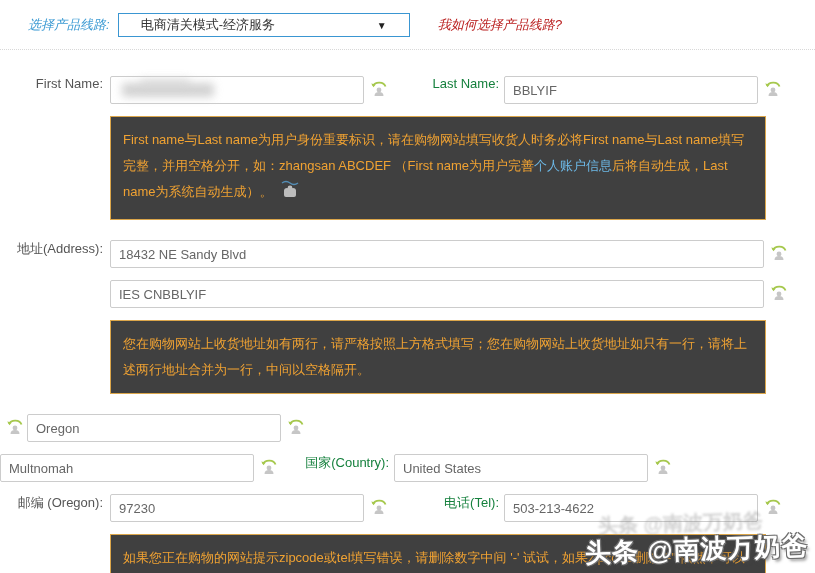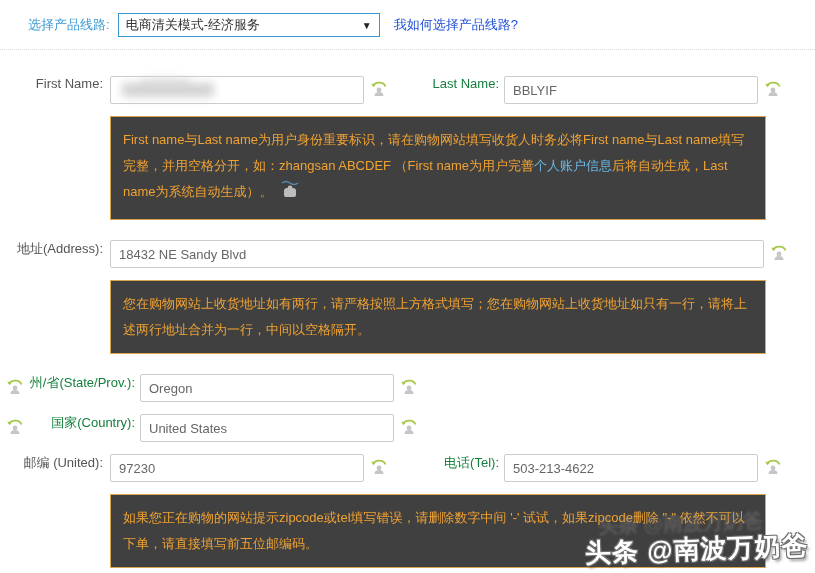--- a/index.html
+++ b/index.html
@@ -3,28 +3,28 @@
 <meta charset="utf-8">
 <style>
   html,body{margin:0;padding:0;}
   body{
     width:815px;height:573px;position:relative;overflow:hidden;
     background:#fff;color:#555;
     font-family:"Liberation Sans","DejaVu Sans",sans-serif;font-size:13px;
   }
   
   .topbar{display:flex;align-items:center;padding:13px 0 0 28px;}
-  .route-label{color:#3b9ad3;flex:none;}
+  .route-label{color:#3b9ad3;flex:none;font-style:italic;}
   .route-select{
     display:flex;align-items:center;justify-content:space-between;
     width:246px;height:22px;border:1px solid #3a96d2;background:#fff;
-    margin-left:8px;padding:0 7px;color:#333;cursor:pointer;flex:none;
+    margin-left:8px;padding:0 22px;color:#333;cursor:pointer;flex:none;
   }
   .route-select .arrow{font-size:10px;color:#222;flex:none;margin-left:6px;}
-  .route-help{color:#1d4ed8;margin-left:14px;cursor:pointer;}
+  .route-help{color:#b91c1c;margin-left:28px;cursor:pointer;font-style:italic;}
   .sep{border-top:1px dotted #d8d8d8;margin-top:12px;}
 
   
   .form{margin-top:26px;}
   .row{display:flex;align-items:flex-start;margin-bottom:12px;}
   .lbl{width:103px;text-align:right;padding-right:7px;color:#555;flex:none;}
   .lbl2{width:108px;text-align:right;padding-right:5px;color:#15803d;flex:none;}
   input.txt{
     height:26px;border:1px solid #ccc;border-radius:2px;background:#fff;
     padding:0 8px;font:inherit;color:#666;width:236px;flex:none;
@@ -118,47 +118,59 @@
     <span class="action-icon">
       <svg width="22" height="22" viewBox="0 0 22 22">
         <path d="M5 9 A6.5 5 0 0 1 17.5 9.5" fill="none" stroke="#a6c84d" stroke-width="1.8"></path>
         <path d="M3.2 6.5 L5.4 10.2 L7.8 7.4 Z" fill="#a6c84d"></path>
         <circle cx="11" cy="13" r="2.4" fill="#c6c6c6"></circle>
         <path d="M6.5 19 q0 -4 4.5 -4 q4.5 0 4.5 4 Z" fill="#c6c6c6"></path>
       </svg>
     </span>
   </div>
 
+  <div class="row">
+    <span class="lbl"></span>
+    <input class="txt wide" type="text" value="IES CNBBLYIF" style="">
+    <span class="action-icon">
+      <svg width="22" height="22" viewBox="0 0 22 22">
+        <path d="M5 9 A6.5 5 0 0 1 17.5 9.5" fill="none" stroke="#a6c84d" stroke-width="1.8"></path>
+        <path d="M3.2 6.5 L5.4 10.2 L7.8 7.4 Z" fill="#a6c84d"></path>
+        <circle cx="11" cy="13" r="2.4" fill="#c6c6c6"></circle>
+        <path d="M6.5 19 q0 -4 4.5 -4 q4.5 0 4.5 4 Z" fill="#c6c6c6"></path>
+      </svg>
+    </span>
+  </div>
 
   <div class="notice">
     <span>您在购物网站上收货地址如有两行，请严格按照上方格式填写；您在购物网站上收货地址如只有一行，请将上述两行地址合并为一行，中间以空格隔开。</span>
   </div>
 
   <div class="row">
     <span class="action-icon">
       <svg width="22" height="22" viewBox="0 0 22 22">
         <path d="M5 9 A6.5 5 0 0 1 17.5 9.5" fill="none" stroke="#a6c84d" stroke-width="1.8"></path>
         <path d="M3.2 6.5 L5.4 10.2 L7.8 7.4 Z" fill="#a6c84d"></path>
         <circle cx="11" cy="13" r="2.4" fill="#c6c6c6"></circle>
         <path d="M6.5 19 q0 -4 4.5 -4 q4.5 0 4.5 4 Z" fill="#c6c6c6"></path>
       </svg>
     </span>
-    <span class="lbl2">州/省(State/Prov.):</span>
     <input class="txt" type="text" value="Oregon" style="">
     <span class="action-icon">
       <svg width="22" height="22" viewBox="0 0 22 22">
         <path d="M5 9 A6.5 5 0 0 1 17.5 9.5" fill="none" stroke="#a6c84d" stroke-width="1.8"></path>
         <path d="M3.2 6.5 L5.4 10.2 L7.8 7.4 Z" fill="#a6c84d"></path>
         <circle cx="11" cy="13" r="2.4" fill="#c6c6c6"></circle>
         <path d="M6.5 19 q0 -4 4.5 -4 q4.5 0 4.5 4 Z" fill="#c6c6c6"></path>
       </svg>
     </span>
   </div>
 
   <div class="row">
+    <input class="txt" type="text" value="Multnomah" style="">
     <span class="action-icon">
       <svg width="22" height="22" viewBox="0 0 22 22">
         <path d="M5 9 A6.5 5 0 0 1 17.5 9.5" fill="none" stroke="#a6c84d" stroke-width="1.8"></path>
         <path d="M3.2 6.5 L5.4 10.2 L7.8 7.4 Z" fill="#a6c84d"></path>
         <circle cx="11" cy="13" r="2.4" fill="#c6c6c6"></circle>
         <path d="M6.5 19 q0 -4 4.5 -4 q4.5 0 4.5 4 Z" fill="#c6c6c6"></path>
       </svg>
     </span>
     <span class="lbl2">国家(Country):</span>
     <input class="txt" type="text" value="United States" style="">
@@ -166,21 +178,21 @@
       <svg width="22" height="22" viewBox="0 0 22 22">
         <path d="M5 9 A6.5 5 0 0 1 17.5 9.5" fill="none" stroke="#a6c84d" stroke-width="1.8"></path>
         <path d="M3.2 6.5 L5.4 10.2 L7.8 7.4 Z" fill="#a6c84d"></path>
         <circle cx="11" cy="13" r="2.4" fill="#c6c6c6"></circle>
         <path d="M6.5 19 q0 -4 4.5 -4 q4.5 0 4.5 4 Z" fill="#c6c6c6"></path>
       </svg>
     </span>
   </div>
 
   <div class="row">
-    <span class="lbl">邮编 (United):</span>
+    <span class="lbl">邮编 (Oregon):</span>
     <input class="txt" type="text" value="97230" style="">
     <span class="action-icon">
       <svg width="22" height="22" viewBox="0 0 22 22">
         <path d="M5 9 A6.5 5 0 0 1 17.5 9.5" fill="none" stroke="#a6c84d" stroke-width="1.8"></path>
         <path d="M3.2 6.5 L5.4 10.2 L7.8 7.4 Z" fill="#a6c84d"></path>
         <circle cx="11" cy="13" r="2.4" fill="#c6c6c6"></circle>
         <path d="M6.5 19 q0 -4 4.5 -4 q4.5 0 4.5 4 Z" fill="#c6c6c6"></path>
       </svg>
     </span>
     <span class="lbl2">电话(Tel):</span>

